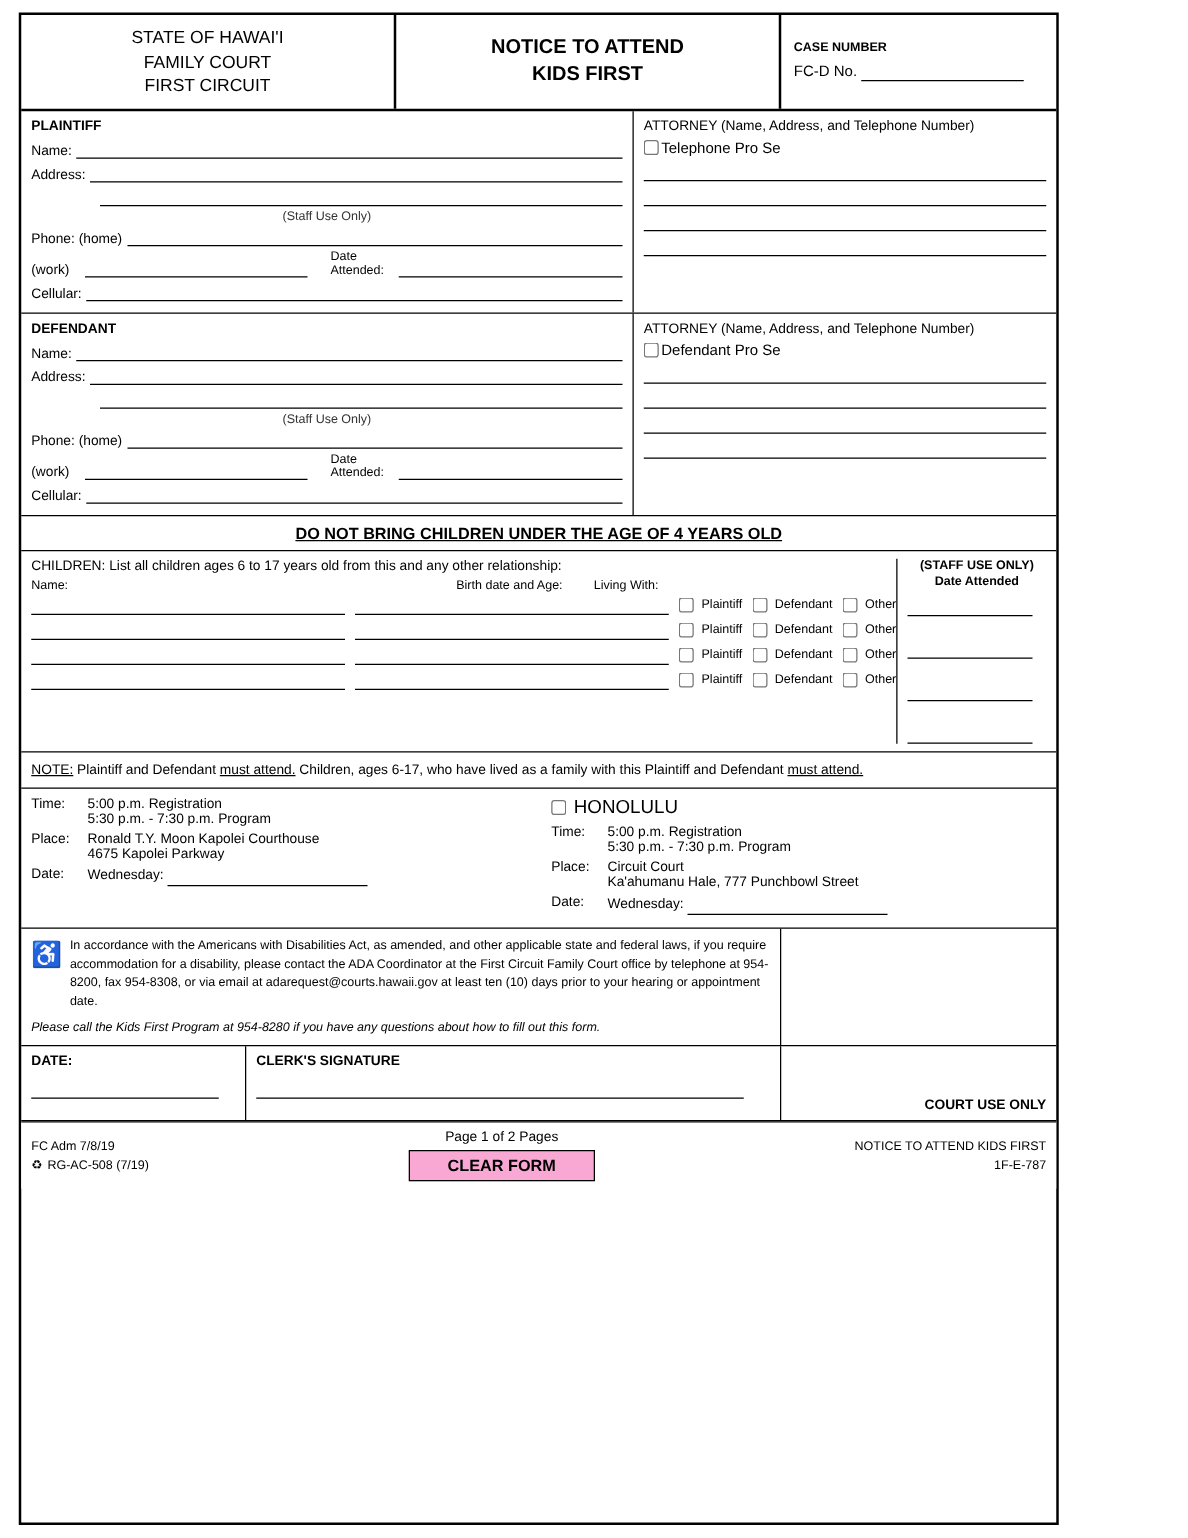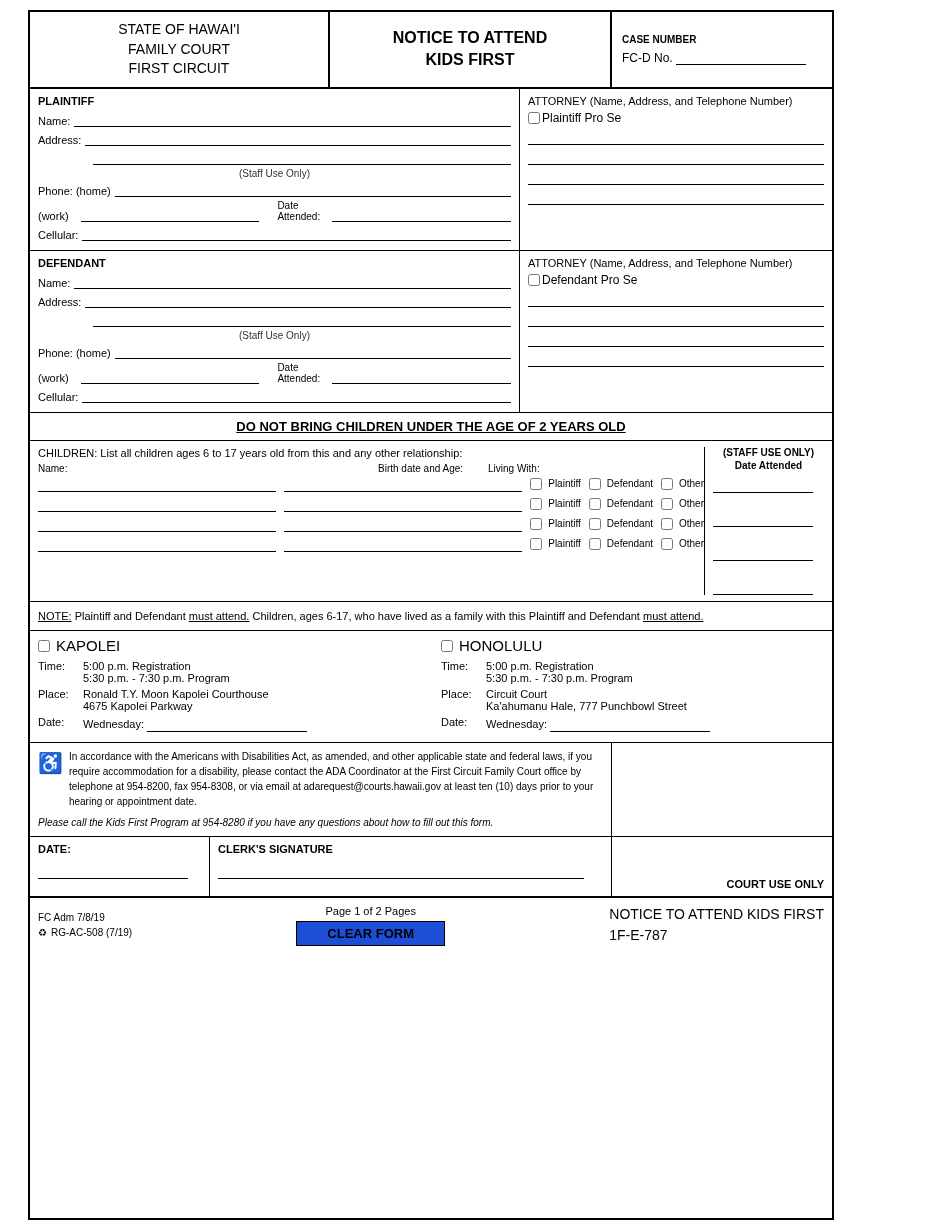--- a/index.html
+++ b/index.html
@@ -6,21 +6,21 @@
     body {
       font-family: Arial, sans-serif;
       font-size: 11px;
       background: #fff;
       width: 950px;
       min-height: 1230px;
     }
     .page {
       width: 862px;
       min-height: 1230px;
-      padding: 10px 28px;
+      padding: 10px 15px;
       display: flex;
       flex-direction: column;
     }
     .outer-border {
       border: 2px solid #000;
       flex: 1;
       display: flex;
       flex-direction: column;
     }
     
@@ -297,26 +297,26 @@
       justify-content: space-between;
     }
     .footer-left {
       font-size: 10px;
       line-height: 1.5;
     }
     .footer-center {
       text-align: center;
     }
     .footer-right {
-      font-size: 14px;
-      text-align: left;
+      font-size: 10px;
+      text-align: right;
       line-height: 1.5;
     }
     .clear-btn {
-      background: #1d4ed8;
+      background: #f9a8d4;
       border: 1px solid #000;
       font-size: 13px;
       font-weight: bold;
       padding: 4px 30px;
       cursor: pointer;
     }
 
     input[type="text"] {
       border: none;
       border-bottom: 1px solid #000;
@@ -383,21 +383,21 @@
         </div>
         <div class="field-row" style="margin-top:3px;">
           <span class="field-label">Cellular:</span>
           <input type="text" class="field-line-input" style="width: 360px;">
         </div>
       </div>
       <div class="section-right">
         <div style="font-size:11px; margin-bottom:4px;">ATTORNEY  (Name, Address, and Telephone Number)</div>
         <div style="display:flex; align-items:center; margin-bottom:4px;">
           <input type="checkbox" style="">
-          <span style="font-size:12px;">Plaintiff Pro Se</span>
+          <span style="font-size:12px;">Telephone Pro Se</span>
         </div>
         <input type="text" class="field-line-input" style="width: 100%; margin-bottom: 4px;">
         <input type="text" class="field-line-input" style="width: 100%; margin-bottom: 4px;">
         <input type="text" class="field-line-input" style="width: 100%; margin-bottom: 4px;">
         <input type="text" class="field-line-input" style="width: 100%;">
       </div>
     </div>
 
     <div class="section-row">
       <div class="section-left">
@@ -439,21 +439,21 @@
           <span style="font-size:12px;">Defendant Pro Se</span>
         </div>
         <input type="text" class="field-line-input" style="width: 100%; margin-bottom: 4px;">
         <input type="text" class="field-line-input" style="width: 100%; margin-bottom: 4px;">
         <input type="text" class="field-line-input" style="width: 100%; margin-bottom: 4px;">
         <input type="text" class="field-line-input" style="width: 100%;">
       </div>
     </div>
 
     <div class="dnb-row">
-      <span class="dnb-text">DO NOT BRING CHILDREN UNDER THE AGE OF 2 YEARS OLD</span>
+      <span class="dnb-text">DO NOT BRING CHILDREN UNDER THE AGE OF 4 YEARS OLD</span>
     </div>
 
     <div class="children-section">
       <div class="children-main">
         <div style="font-size:11px; margin-bottom:4px;">CHILDREN:  List all children ages 6 to 17 years old from this and any other relationship:</div>
         <div class="children-header-row">
           <div class="children-name-col">Name:</div>
           <div class="children-bd-col">Birth date and Age:</div>
           <div class="children-living-col">Living With:</div>
         </div>
@@ -527,24 +527,20 @@
         <span class="bold">
           Plaintiff and Defendant <span class="underline">must attend.</span>  Children, ages 6-17, who have lived as a family with this Plaintiff and Defendant <span class="underline">must attend.</span>
         </span>
       </div>
     </div>
 
     <div class="location-section">
       <div class="location-row">
 
         <div class="location-col">
-          <div class="location-name">
-            <input type="checkbox" style="margin-right: 6px;">
-            <span class="bold">KAPOLEI</span>
-          </div>
           <div class="location-detail-row">
             <span class="loc-label">Time:</span>
             <div class="loc-content">
               <div>5:00 p.m.  Registration</div>
               <div>5:30 p.m. - 7:30 p.m. Program</div>
             </div>
           </div>
           <div class="location-detail-row">
             <span class="loc-label">Place:</span>
             <div class="loc-content">

